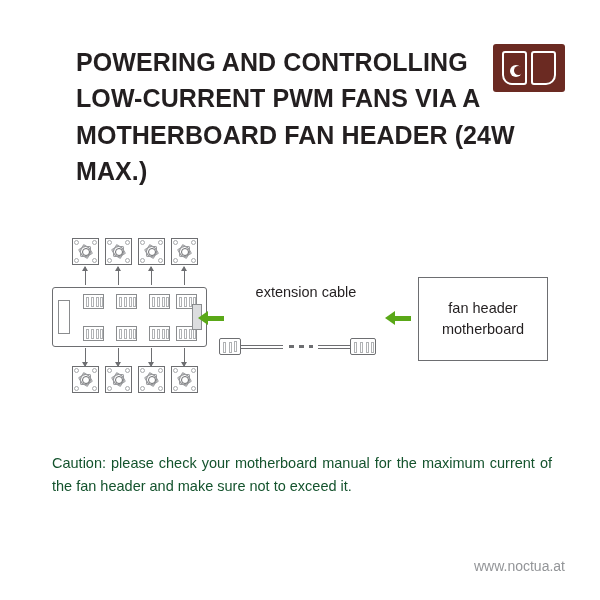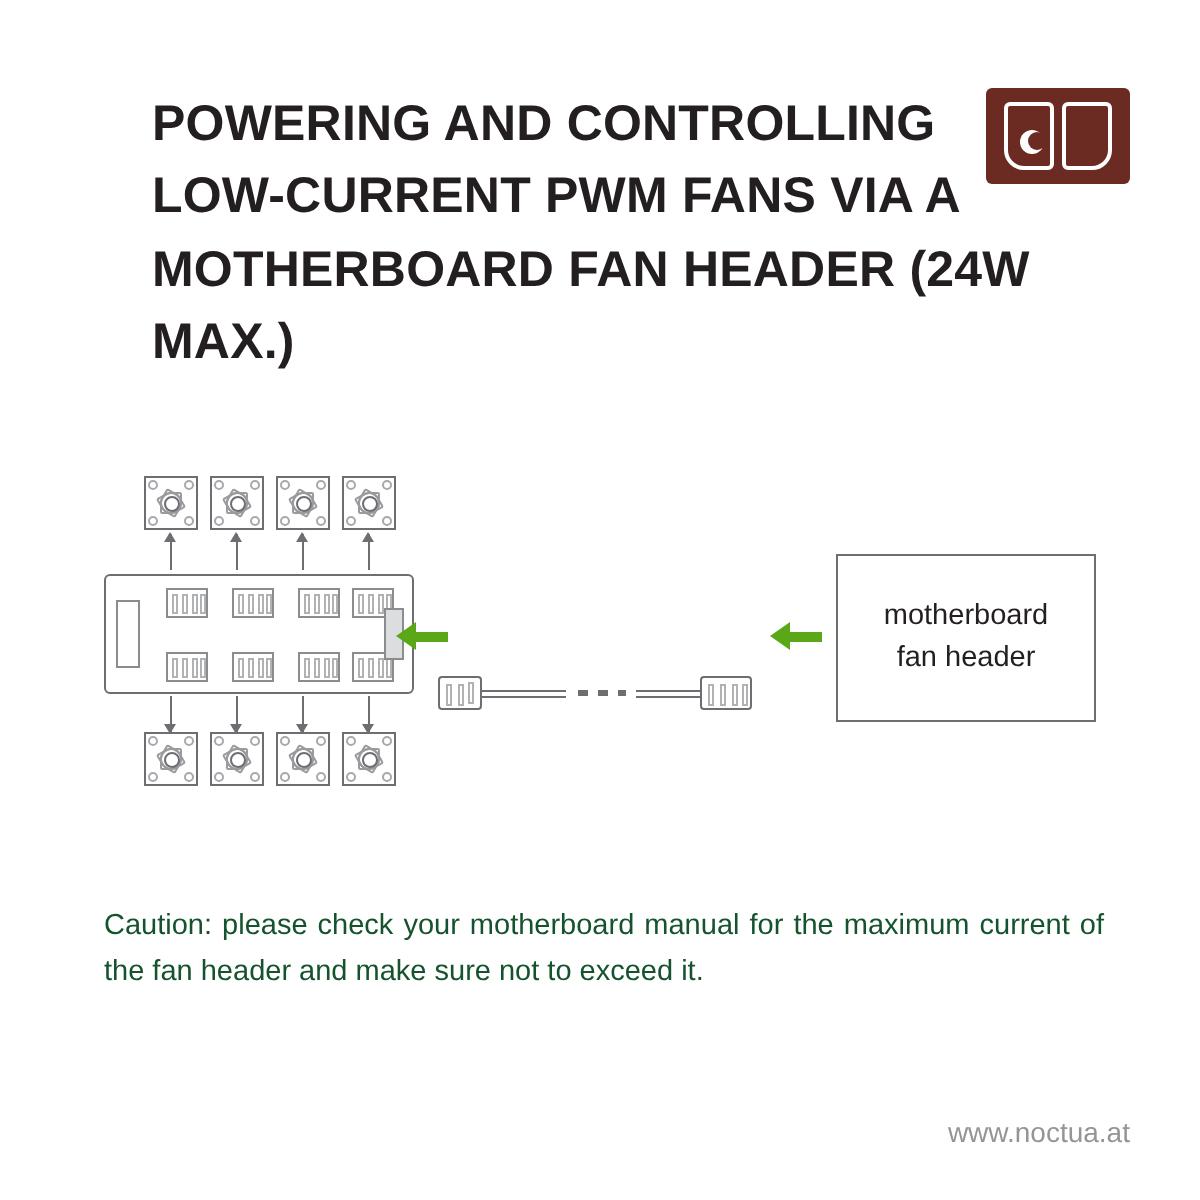--- a/index.html
+++ b/index.html
@@ -594,20 +594,21 @@
       </div>
     </div>
   </div>
 
   <div class="g-arrow left-one">
     <div class="shaft"></div>
     <div class="head"></div>
   </div>
 
   <div class="cable-label">
+    <div>extension cable</div>
   </div>
 
   <div class="cable">
     <div class="plug-a"></div>
     <div class="plug-a-b"></div>
     <div class="wire1"></div>
     <div class="dash"></div>
     <div class="wire2"></div>
     <div class="plug-b">
         <i></i>
@@ -617,22 +618,22 @@
       </div>
   </div>
 
   <div class="g-arrow right-one">
     <div class="shaft"></div>
     <div class="head"></div>
   </div>
 
   <div class="mb-box">
     <div>
+      <div>fan header</div>
       <div>motherboard</div>
-      <div>fan header</div>
     </div>
   </div>
 
   <div class="caution">Caution: please check your motherboard manual for the maximum current of the fan header and make sure not to exceed it.</div>
 
   <div class="footer">www.noctua.at</div>
 
 </div>
 
 </body></html>

